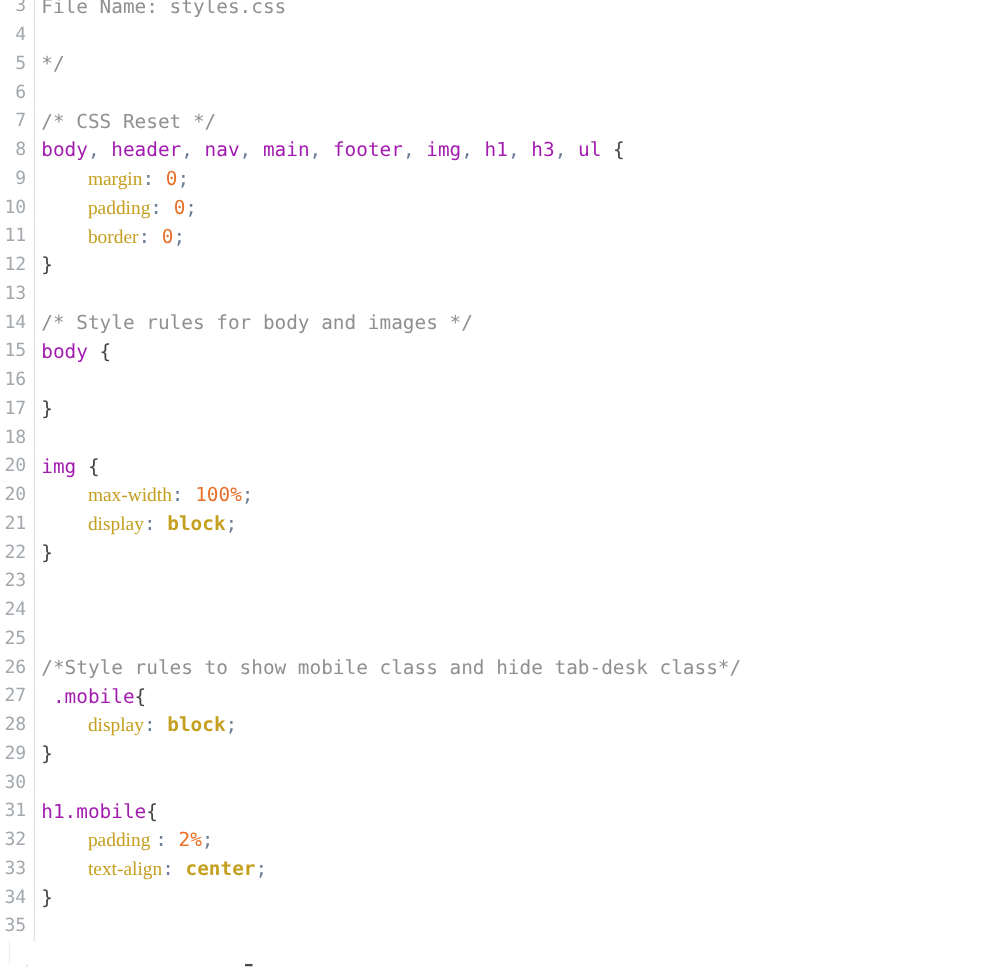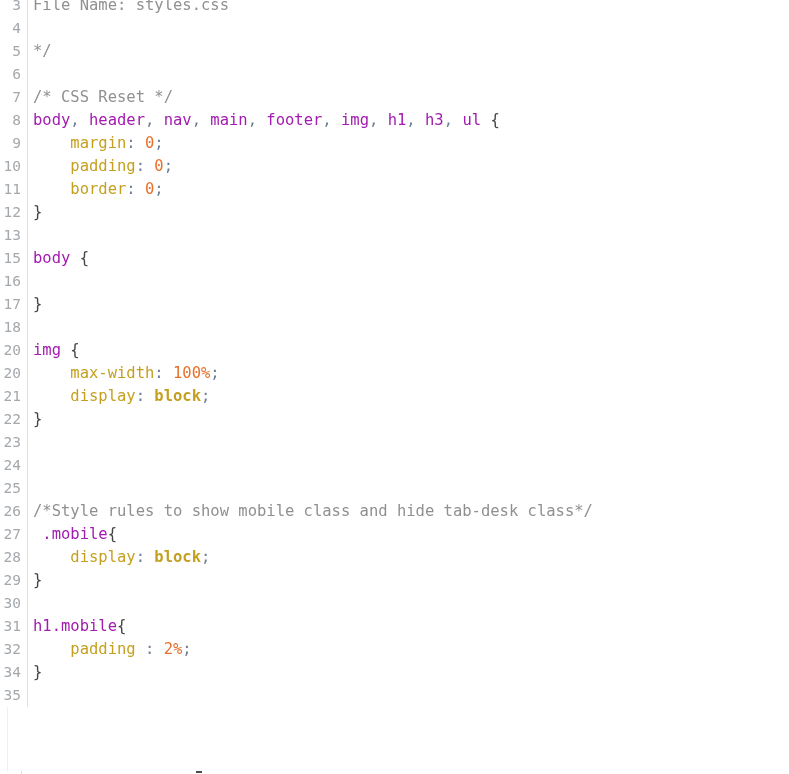--- a/index.html
+++ b/index.html
@@ -96,21 +96,21 @@
     top: 0;
     height: 23px;
     line-height: 23px;
     white-space: pre;
     color: #333333;
   }
 
   
   .tok-comment  { color: #909090; }
   .tok-selector { color: #a21caf; }
-  .tok-prop     { color: #c5a020; }
+  .tok-prop     { color: #c5a020; font-family: Liberation Serif, serif; }
   .tok-num      { color: #e8702a; }
   .tok-keyword  { color: #c5a020; font-weight: bold; }
   .tok-punc     { color: #6d7f96; }
   .tok-brace    { color: #444444; }
   .tok-plain    { color: #333333; }
   .tok-hex      { color: #3a3a3a; }
 
   .swatch {
     display: inline-block;
     width: 9px;
@@ -163,38 +163,40 @@
       <div class="line"><div class="gutter">4</div></div>
       <div class="line"><div class="gutter">5</div><div class="code"><span class="tok-comment">*/</span></div></div>
       <div class="line"><div class="gutter">6</div><div class="code"></div></div>
       <div class="line"><div class="gutter">7</div><div class="code"><span class="tok-comment">/* CSS Reset */</span></div></div>
       <div class="line"><div class="gutter">8</div><div class="code"><span class="tok-selector">body</span><span class="tok-punc">, </span><span class="tok-selector">header</span><span class="tok-punc">, </span><span class="tok-selector">nav</span><span class="tok-punc">, </span><span class="tok-selector">main</span><span class="tok-punc">, </span><span class="tok-selector">footer</span><span class="tok-punc">, </span><span class="tok-selector">img</span><span class="tok-punc">, </span><span class="tok-selector">h1</span><span class="tok-punc">, </span><span class="tok-selector">h3</span><span class="tok-punc">, </span><span class="tok-selector">ul</span><span class="tok-plain"> </span><span class="tok-brace">{</span></div></div>
       <div class="line"><div class="gutter">9</div><div class="code"><span class="tok-plain">    </span><span class="tok-prop">margin</span><span class="tok-punc">: </span><span class="tok-num">0</span><span class="tok-punc">;</span></div></div>
       <div class="line"><div class="gutter">10</div><div class="code"><span class="tok-plain">    </span><span class="tok-prop">padding</span><span class="tok-punc">: </span><span class="tok-num">0</span><span class="tok-punc">;</span></div></div>
       <div class="line"><div class="gutter">11</div><div class="code"><span class="tok-plain">    </span><span class="tok-prop">border</span><span class="tok-punc">: </span><span class="tok-num">0</span><span class="tok-punc">;</span></div></div>
       <div class="line"><div class="gutter">12</div><div class="code"><span class="tok-brace">}</span></div></div>
       <div class="line"><div class="gutter">13</div><div class="code"></div></div>
+      <div class="line"><div class="gutter">14</div><div class="code"><span class="tok-comment">/* Style rules for body and images */</span></div></div>
       <div class="line"><div class="gutter">15</div><div class="code"><span class="tok-selector">body</span><span class="tok-plain"> </span><span class="tok-brace">{</span></div></div>
       <div class="line"><div class="gutter">16</div></div>
       <div class="line"><div class="gutter">17</div><div class="code"><span class="tok-brace">}</span></div></div>
       <div class="line"><div class="gutter">18</div><div class="code"></div></div>
       <div class="line"><div class="gutter">20</div><div class="code"><span class="tok-selector">img</span><span class="tok-plain"> </span><span class="tok-brace">{</span></div></div>
       <div class="line"><div class="gutter">20</div><div class="code"><span class="tok-plain">    </span><span class="tok-prop">max-width</span><span class="tok-punc">: </span><span class="tok-num">100%</span><span class="tok-punc">;</span></div></div>
       <div class="line"><div class="gutter">21</div><div class="code"><span class="tok-plain">    </span><span class="tok-prop">display</span><span class="tok-punc">: </span><span class="tok-keyword">block</span><span class="tok-punc">;</span></div></div>
       <div class="line"><div class="gutter">22</div><div class="code"><span class="tok-brace">}</span></div></div>
       <div class="line"><div class="gutter">23</div><div class="code"></div></div>
       <div class="line"><div class="gutter">24</div></div>
       <div class="line"><div class="gutter">25</div><div class="code"></div></div>
       <div class="line"><div class="gutter">26</div><div class="code"><span class="tok-comment">/*Style rules to show mobile class and hide tab-desk class*/</span></div></div>
       <div class="line"><div class="gutter">27</div><div class="code"><span class="tok-plain"> </span><span class="tok-selector">.mobile</span><span class="tok-brace">{</span></div></div>
       <div class="line"><div class="gutter">28</div><div class="code"><span class="tok-plain">    </span><span class="tok-prop">display</span><span class="tok-punc">: </span><span class="tok-keyword">block</span><span class="tok-punc">;</span></div></div>
       <div class="line"><div class="gutter">29</div><div class="code"><span class="tok-brace">}</span></div></div>
       <div class="line"><div class="gutter">30</div><div class="code"></div></div>
       <div class="line"><div class="gutter">31</div><div class="code"><span class="tok-selector">h1.mobile</span><span class="tok-brace">{</span></div></div>
       <div class="line"><div class="gutter">32</div><div class="code"><span class="tok-plain">    </span><span class="tok-prop">padding </span><span class="tok-punc">: </span><span class="tok-num">2%</span><span class="tok-punc">;</span></div></div>
+      <div class="line"><div class="gutter">33</div><div class="code"><span class="tok-plain">    </span><span class="tok-prop">text-align</span><span class="tok-punc">: </span><span class="tok-keyword">center</span><span class="tok-punc">;</span></div></div>
       <div class="line"><div class="gutter">34</div><div class="code"><span class="tok-brace">}</span></div></div>
       <div class="line"><div class="gutter">35</div><div class="code"></div></div>
     </div>
 
   <div class="bottom-clip">
     <div class="gut"></div>
     <div class="nub"></div>
   </div>
 
 </div>

